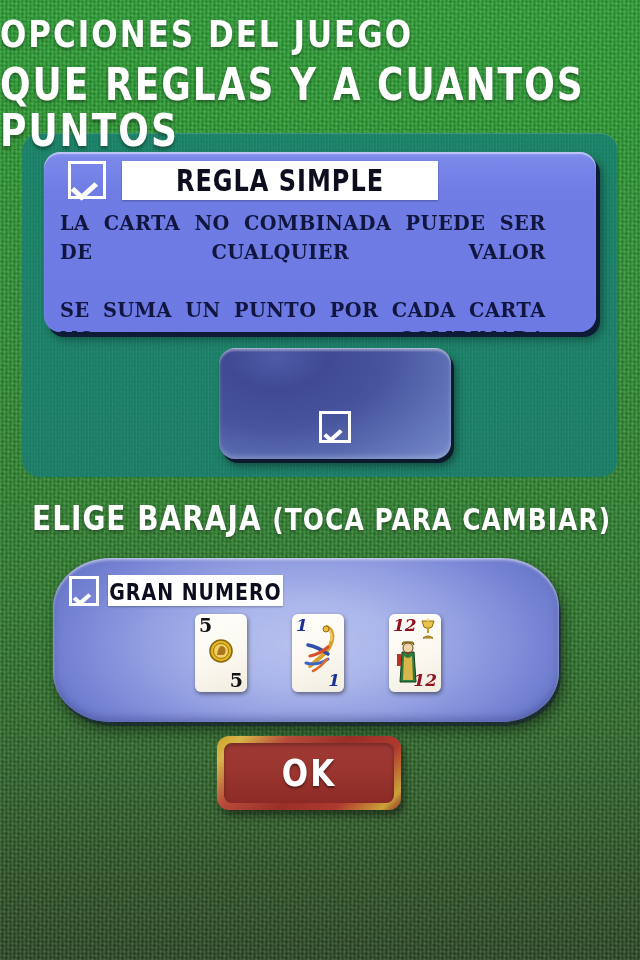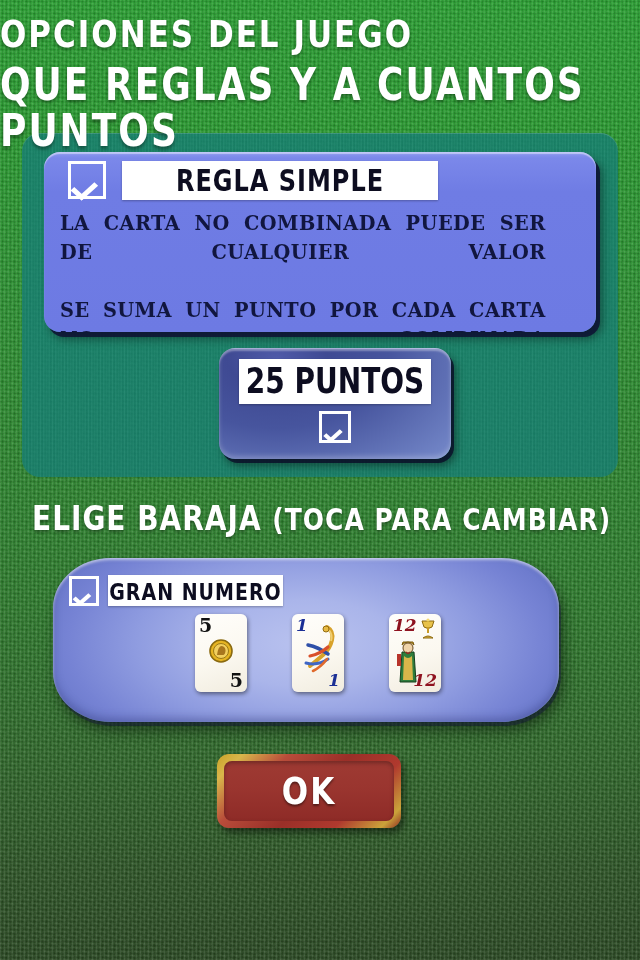--- a/index.html
+++ b/index.html
@@ -173,21 +173,21 @@
   .c1{left:0px;}
   .c1 .n{color:#111;font-size:19px;}
   .c2{left:97px;}
   .c2 .n{color:#1b2f95;font-style:italic;}
   .c3{left:194px;}
   .c3 .n{color:#8f1320;font-style:italic;}
   .pip{position:absolute;}
 
   
   .ok-btn{
-    position:absolute;left:217px;top:754px;width:184px;height:74px;z-index:5;
+    position:absolute;left:217px;top:736px;width:184px;height:74px;z-index:5;
     border-radius:12px;
     background:linear-gradient(135deg,#c9a227 0%,#d9b64a 10%,#b84c3a 28%,#9a2f28 52%,#b0392e 74%,#caa33a 92%,#8f2b22 100%);
     padding:7px;box-sizing:border-box;
     box-shadow:3px 5px 7px rgba(0,0,0,.45);
   }
   .ok-inner{
     width:100%;height:100%;border-radius:8px;
     background:linear-gradient(to bottom,#9e3a33 0%,#9a352f 45%,#8e2b27 100%);
     display:flex;align-items:center;justify-content:center;
     box-shadow:inset 0 2px 4px rgba(0,0,0,.30);
@@ -225,23 +225,20 @@
       <span class="label-txt">REGLA SIMPLE</span>
     </div>
   </div>
   <div class="rule-body">
     <p>LA CARTA NO COMBINADA PUEDE SER DE CUALQUIER VALOR</p>
     <p>SE SUMA UN PUNTO POR CADA CARTA NO COMBINADA</p>
   </div>
 </div>
 
 <div class="points-btn">
-  <div class="label-bar pts-label">
-    <span class="label-txt">25 PUNTOS</span>
-  </div>
   <div class="chk pts-chk"></div>
 </div>
 
 <div class="sec-head">
   <span>ELIGE BARAJA</span>
   <span class="sub">(TOCA PARA CAMBIAR)</span>
 </div>
 
 <div class="deck-panel">
   <div class="chk deck-chk"></div>

